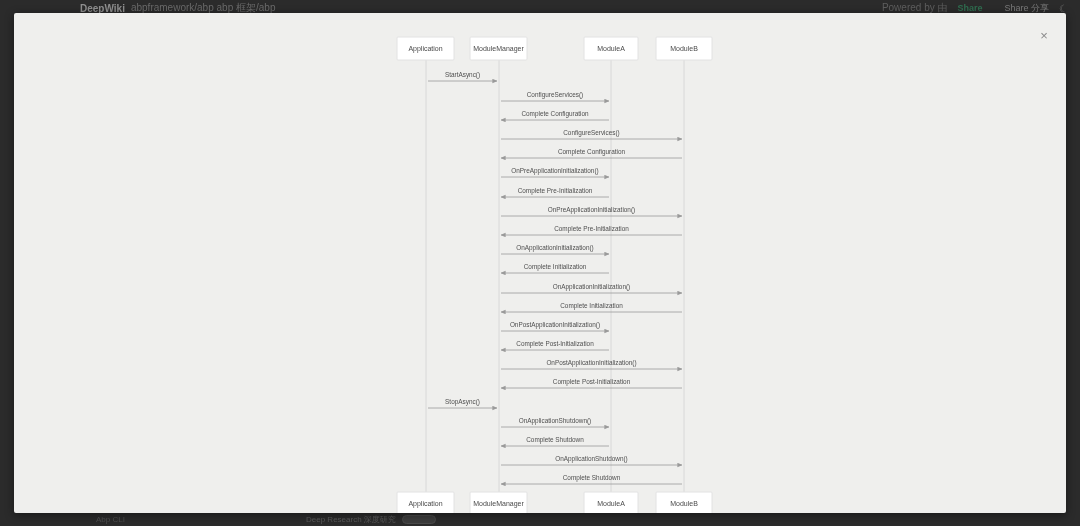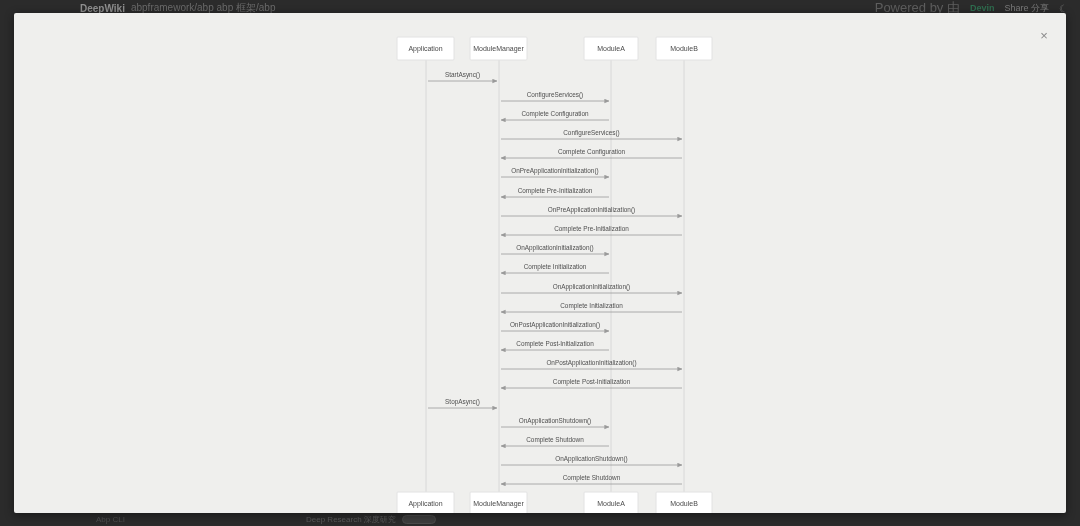--- a/index.html
+++ b/index.html
@@ -18,23 +18,23 @@
     color:#7d7d7d; font-size:9px;
     padding:0 10px;
   }
   .bg-brand { font-weight:bold; font-size:10px; color:#8f8f8f; margin-left:70px; }
   .bg-repo { margin-left:6px; color:#6a6a6a; font-size:10px; }
   .bg-header-right {
     position:absolute; right:12px; top:0; height:16px;
     display:flex; align-items:center; gap:10px;
     font-size:8.5px; color:#6d6d6d;
   }
-  .bg-powered { color:#5e5e5e; font-size:13px; }
+  .bg-powered { color:#5e5e5e; font-size:10px; }
   .bg-devin { color:#2f6d4f; font-weight:bold; font-size:9px; }
-  .bg-share { color:#7b7b7b; font-size:9px; }
+  .bg-share { color:#7b7b7b; font-size:9px;margin-left:12px; }
   .bg-moon { color:#7b7b7b; font-size:10px; }
 
   .bg-footer {
     position:absolute; left:0; bottom:0; width:1036px; height:14px;
     display:flex; align-items:center;
     font-size:8px; color:#555;
   }
   .bg-footer-left { margin-left:96px; color:#4f4f4f; }
   .bg-footer-right {
     position:absolute; left:306px; display:flex; align-items:center; gap:6px;
@@ -98,21 +98,21 @@
 </head>
 <body>
 
 <div id="app">
 
   <div class="bg-header">
     <span class="bg-brand">DeepWiki</span>
     <span class="bg-repo">abpframework/abp  abp 框架/abp</span>
     <div class="bg-header-right">
       <span class="bg-powered">Powered by 由</span>
-      <span class="bg-devin">Devin</span>
+      <span class="bg-devin">Share</span>
       <span class="bg-share">Share 分享</span>
       <span class="bg-moon">☾</span>
     </div>
   </div>
 
   <div class="bg-footer">
     <span class="bg-footer-left">Abp CLI</span>
     <span class="bg-footer-right">
       <span class="bg-deepresearch">Deep Research 深度研究</span>
       <span class="bg-toggle"></span>

